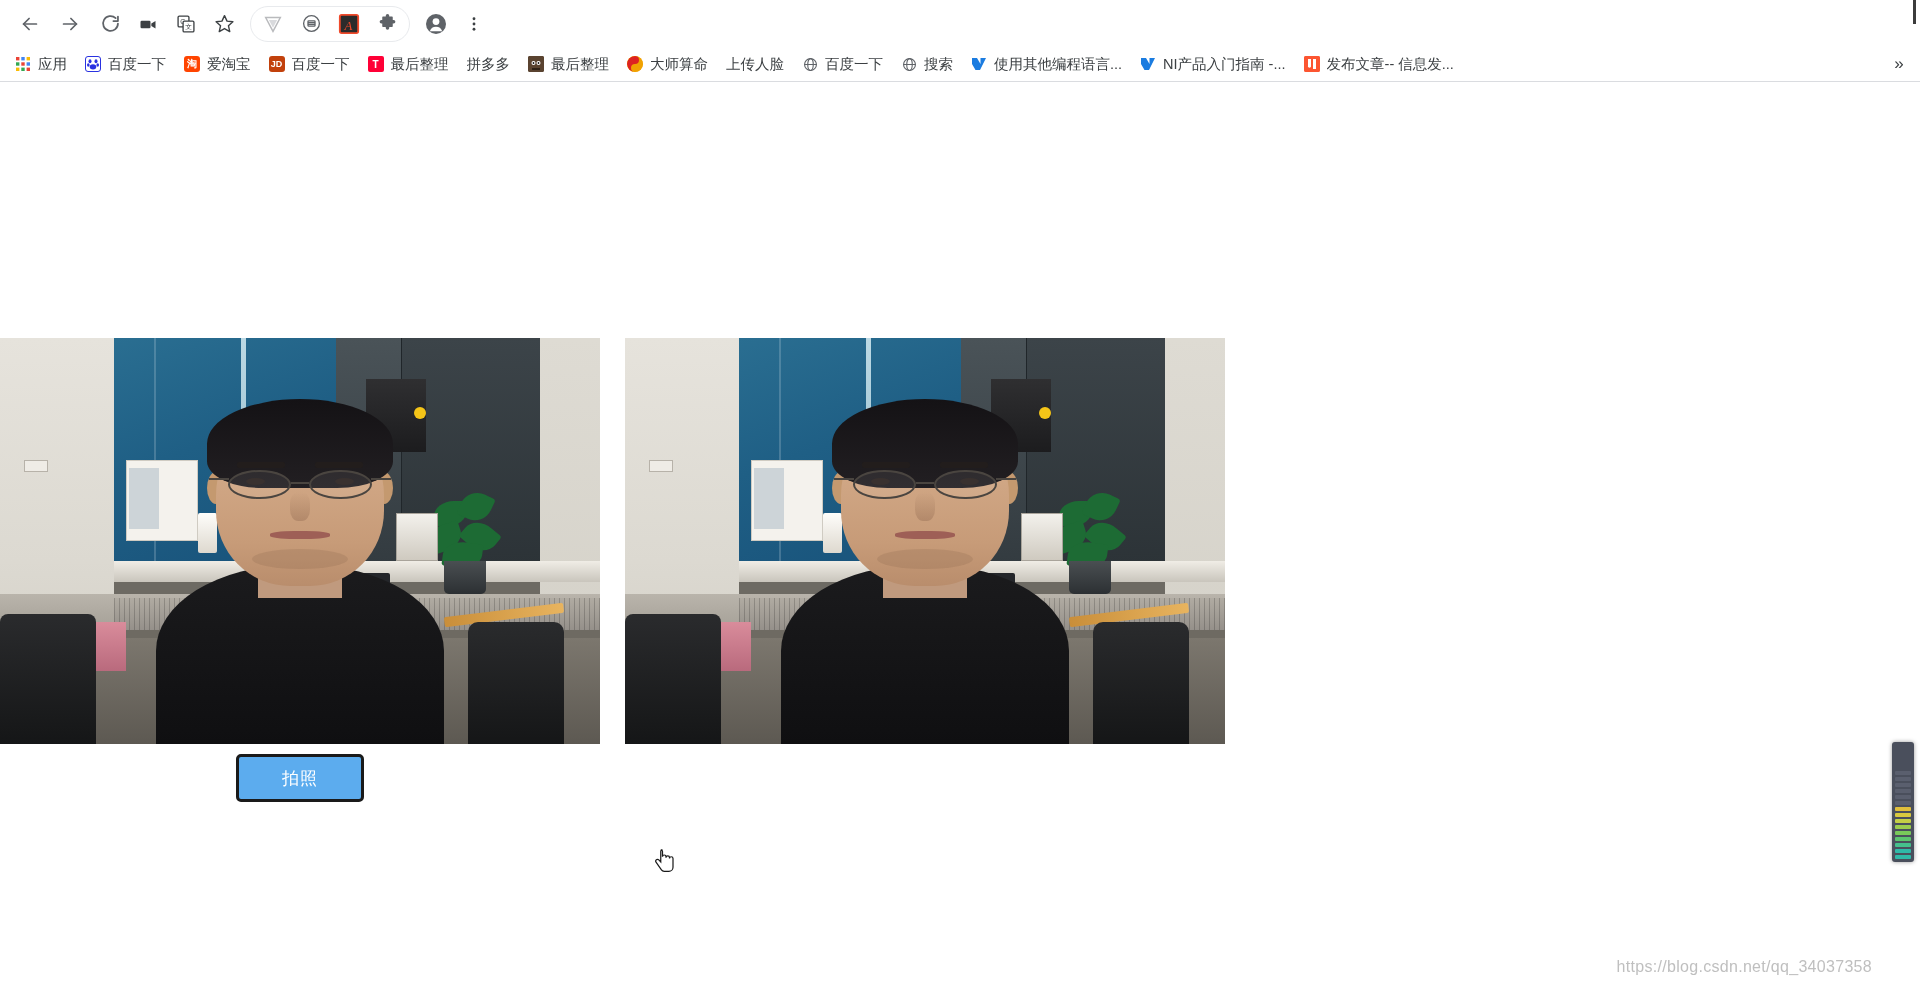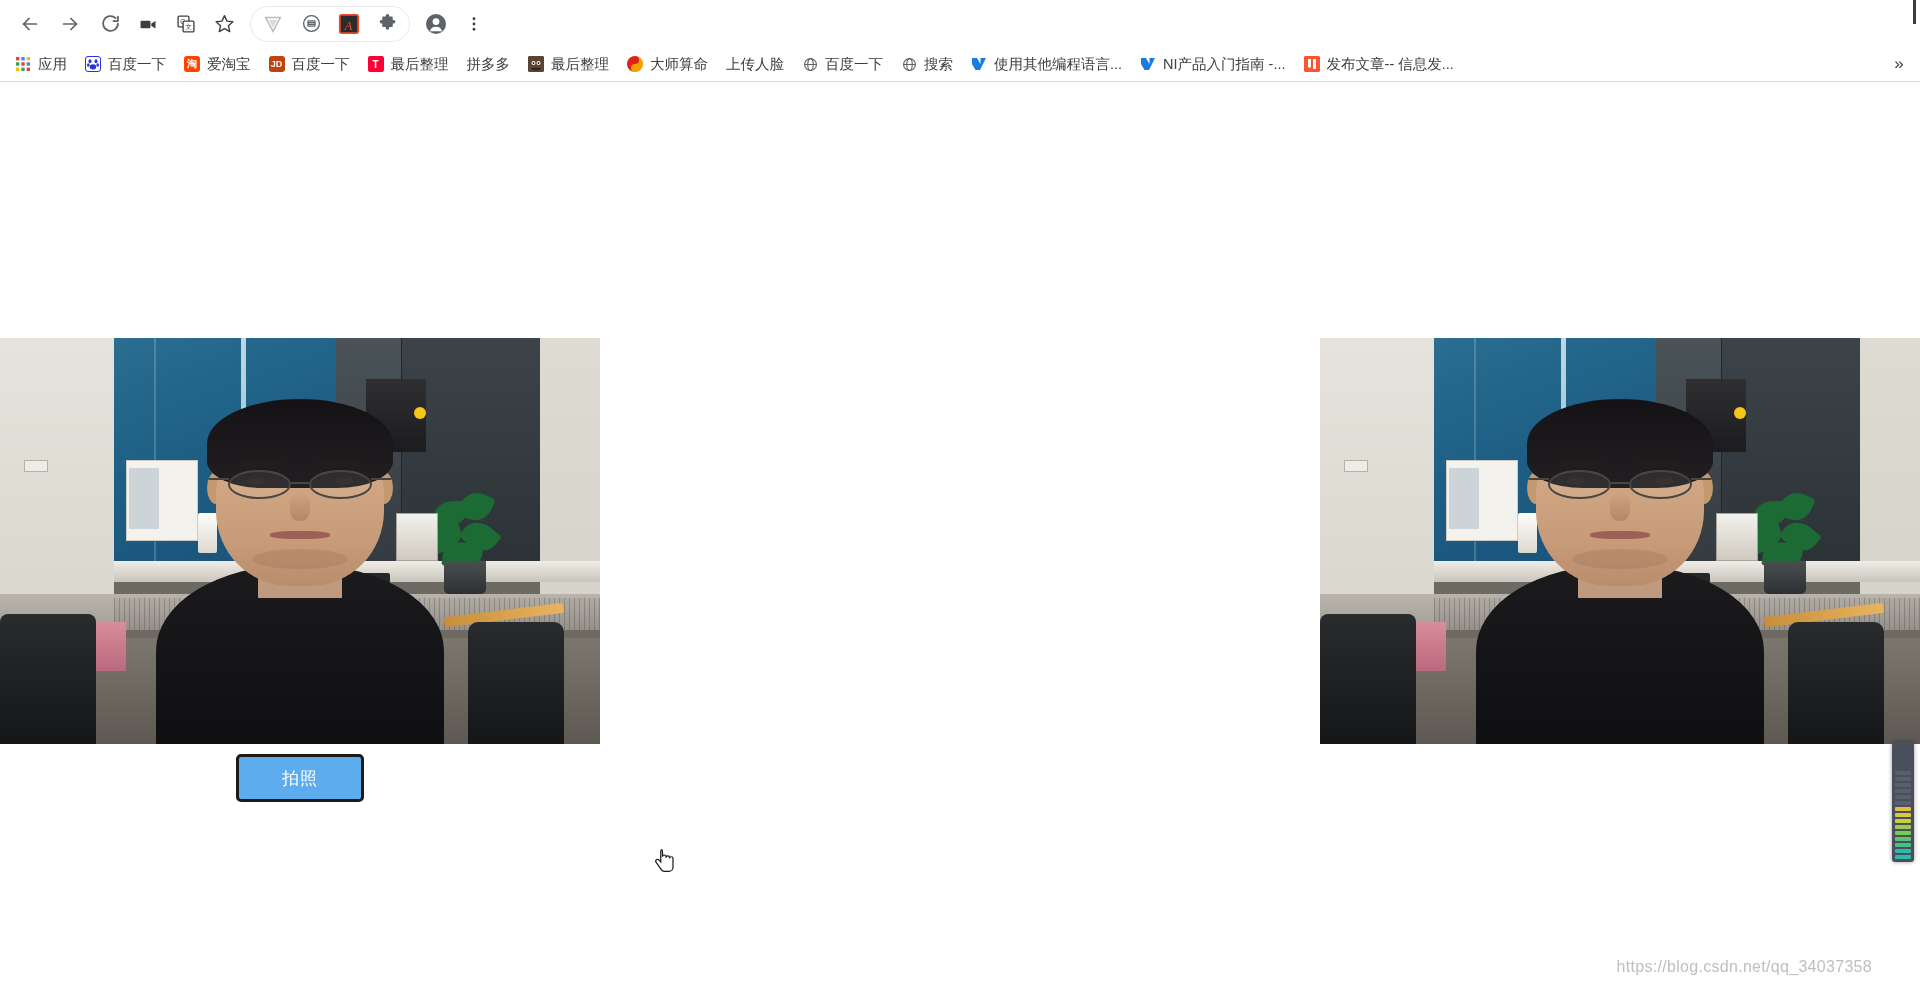--- a/index.html
+++ b/index.html
@@ -165,21 +165,21 @@
     height: 920px;
     background: #ffffff;
     overflow: hidden;
   }
   .panels {
     position: absolute;
     top: 256px;
     left: 0;
     width: 1920px;
     display: flex;
-    justify-content: space-between;
+    justify-content: flex-start;
     gap: 25px;
   }
   .panel { display: flex; flex-direction: column; align-items: center; }
   .feed {
     width: 600px;
     height: 406px;
     position: relative;
     overflow: hidden;
     background: #6d6a63;
   }

